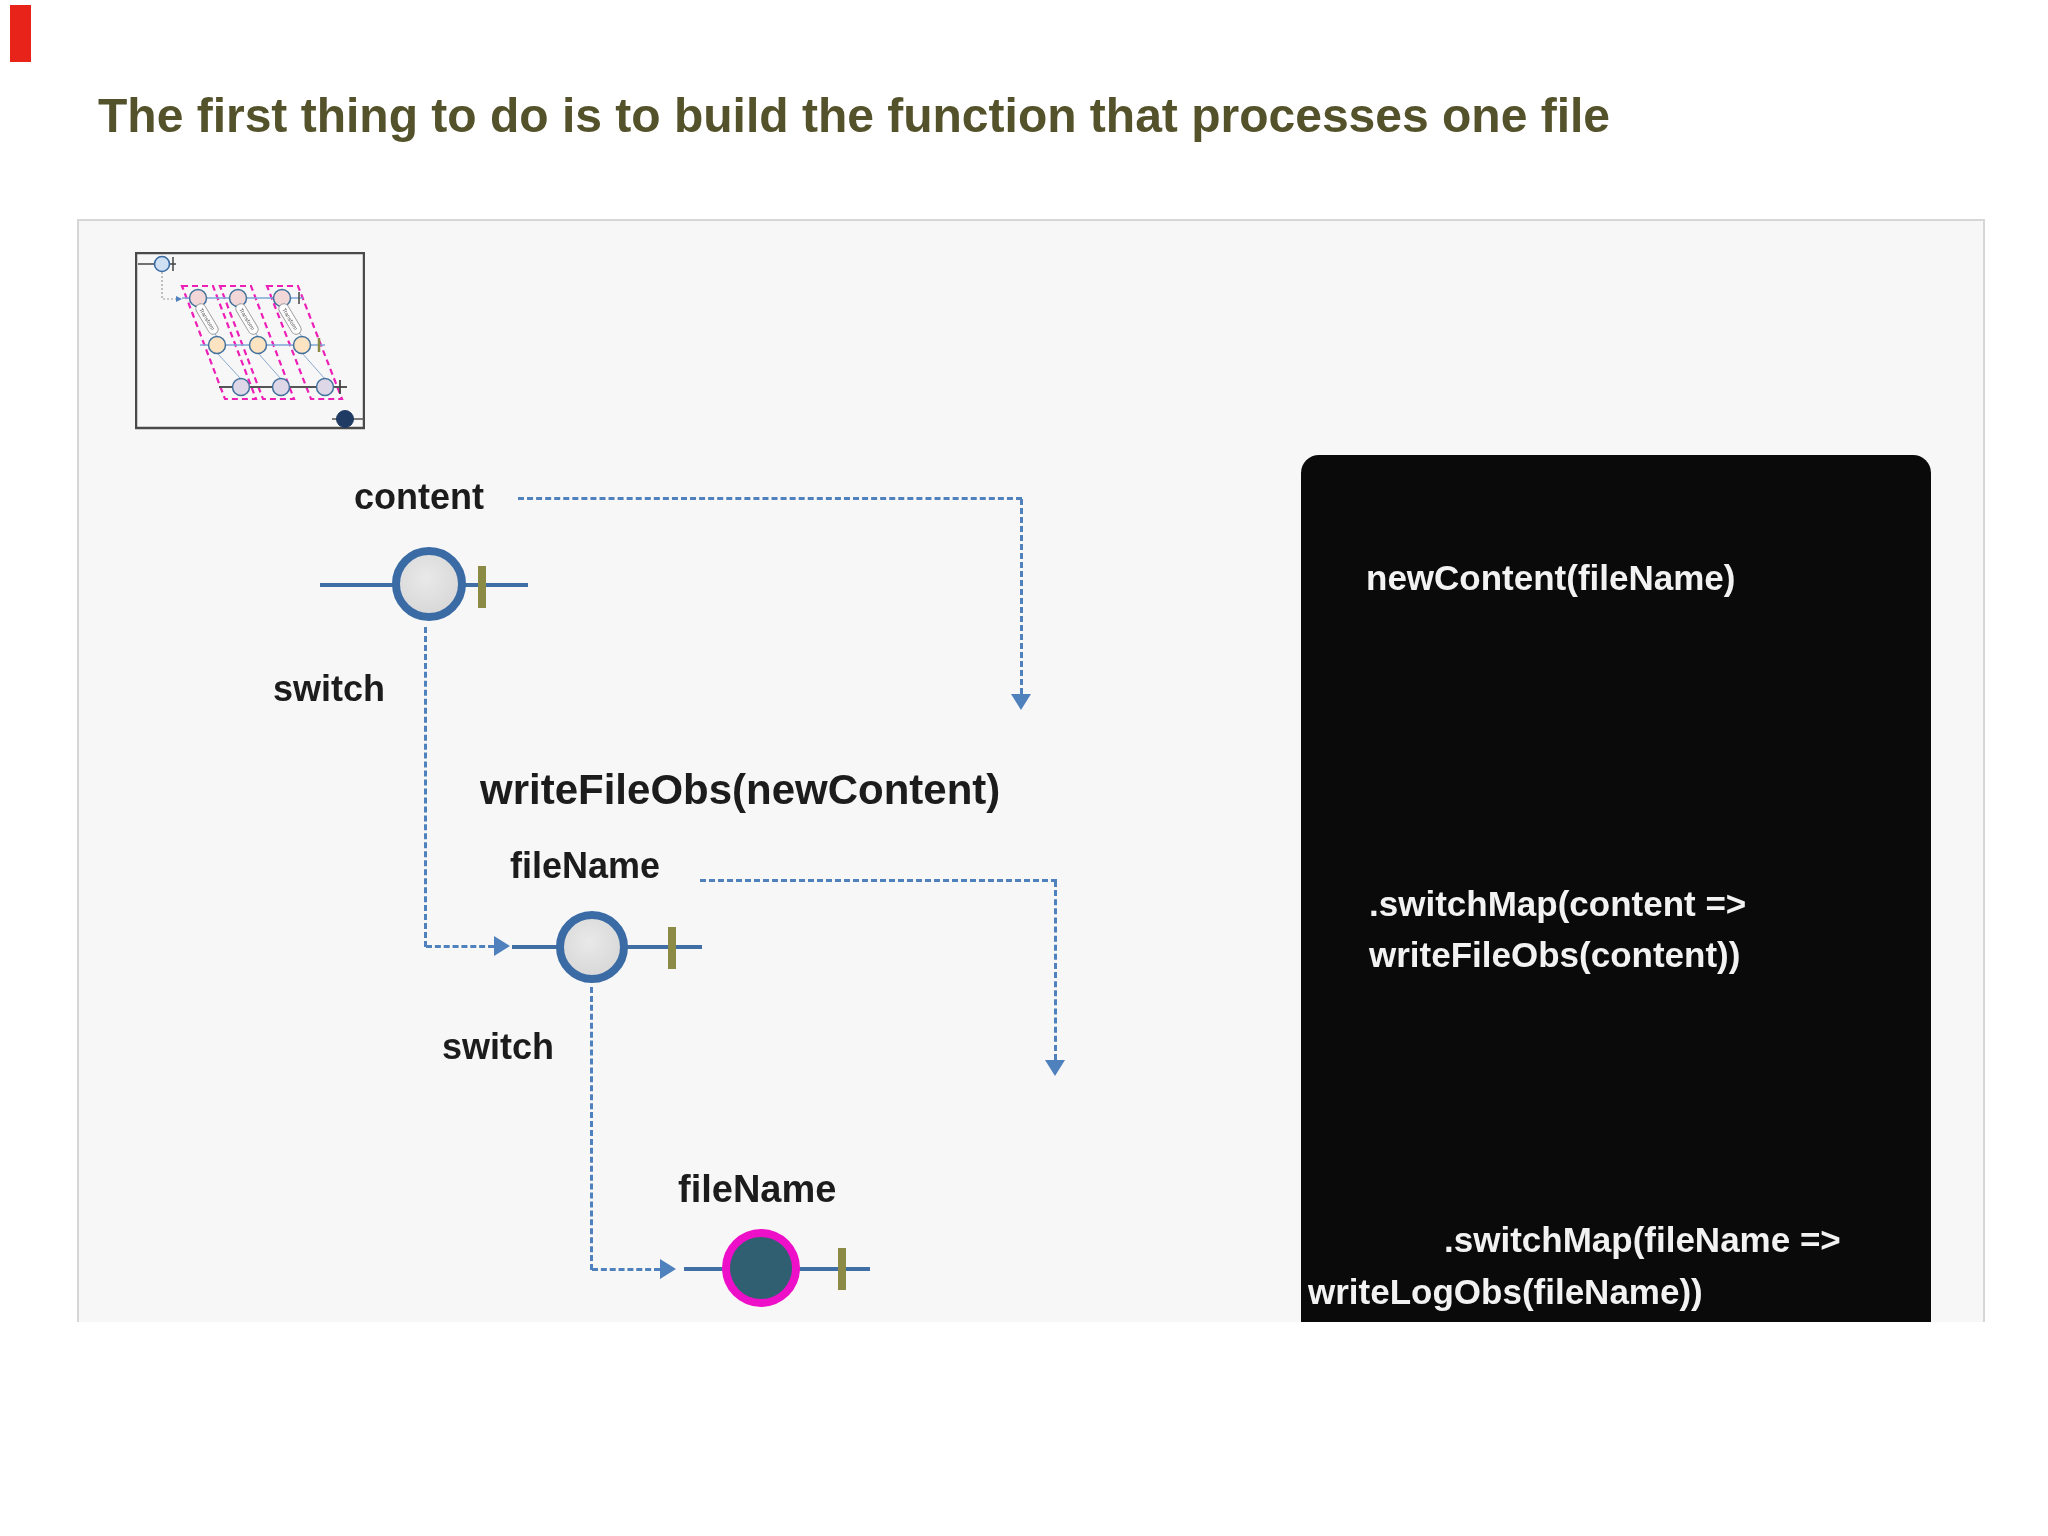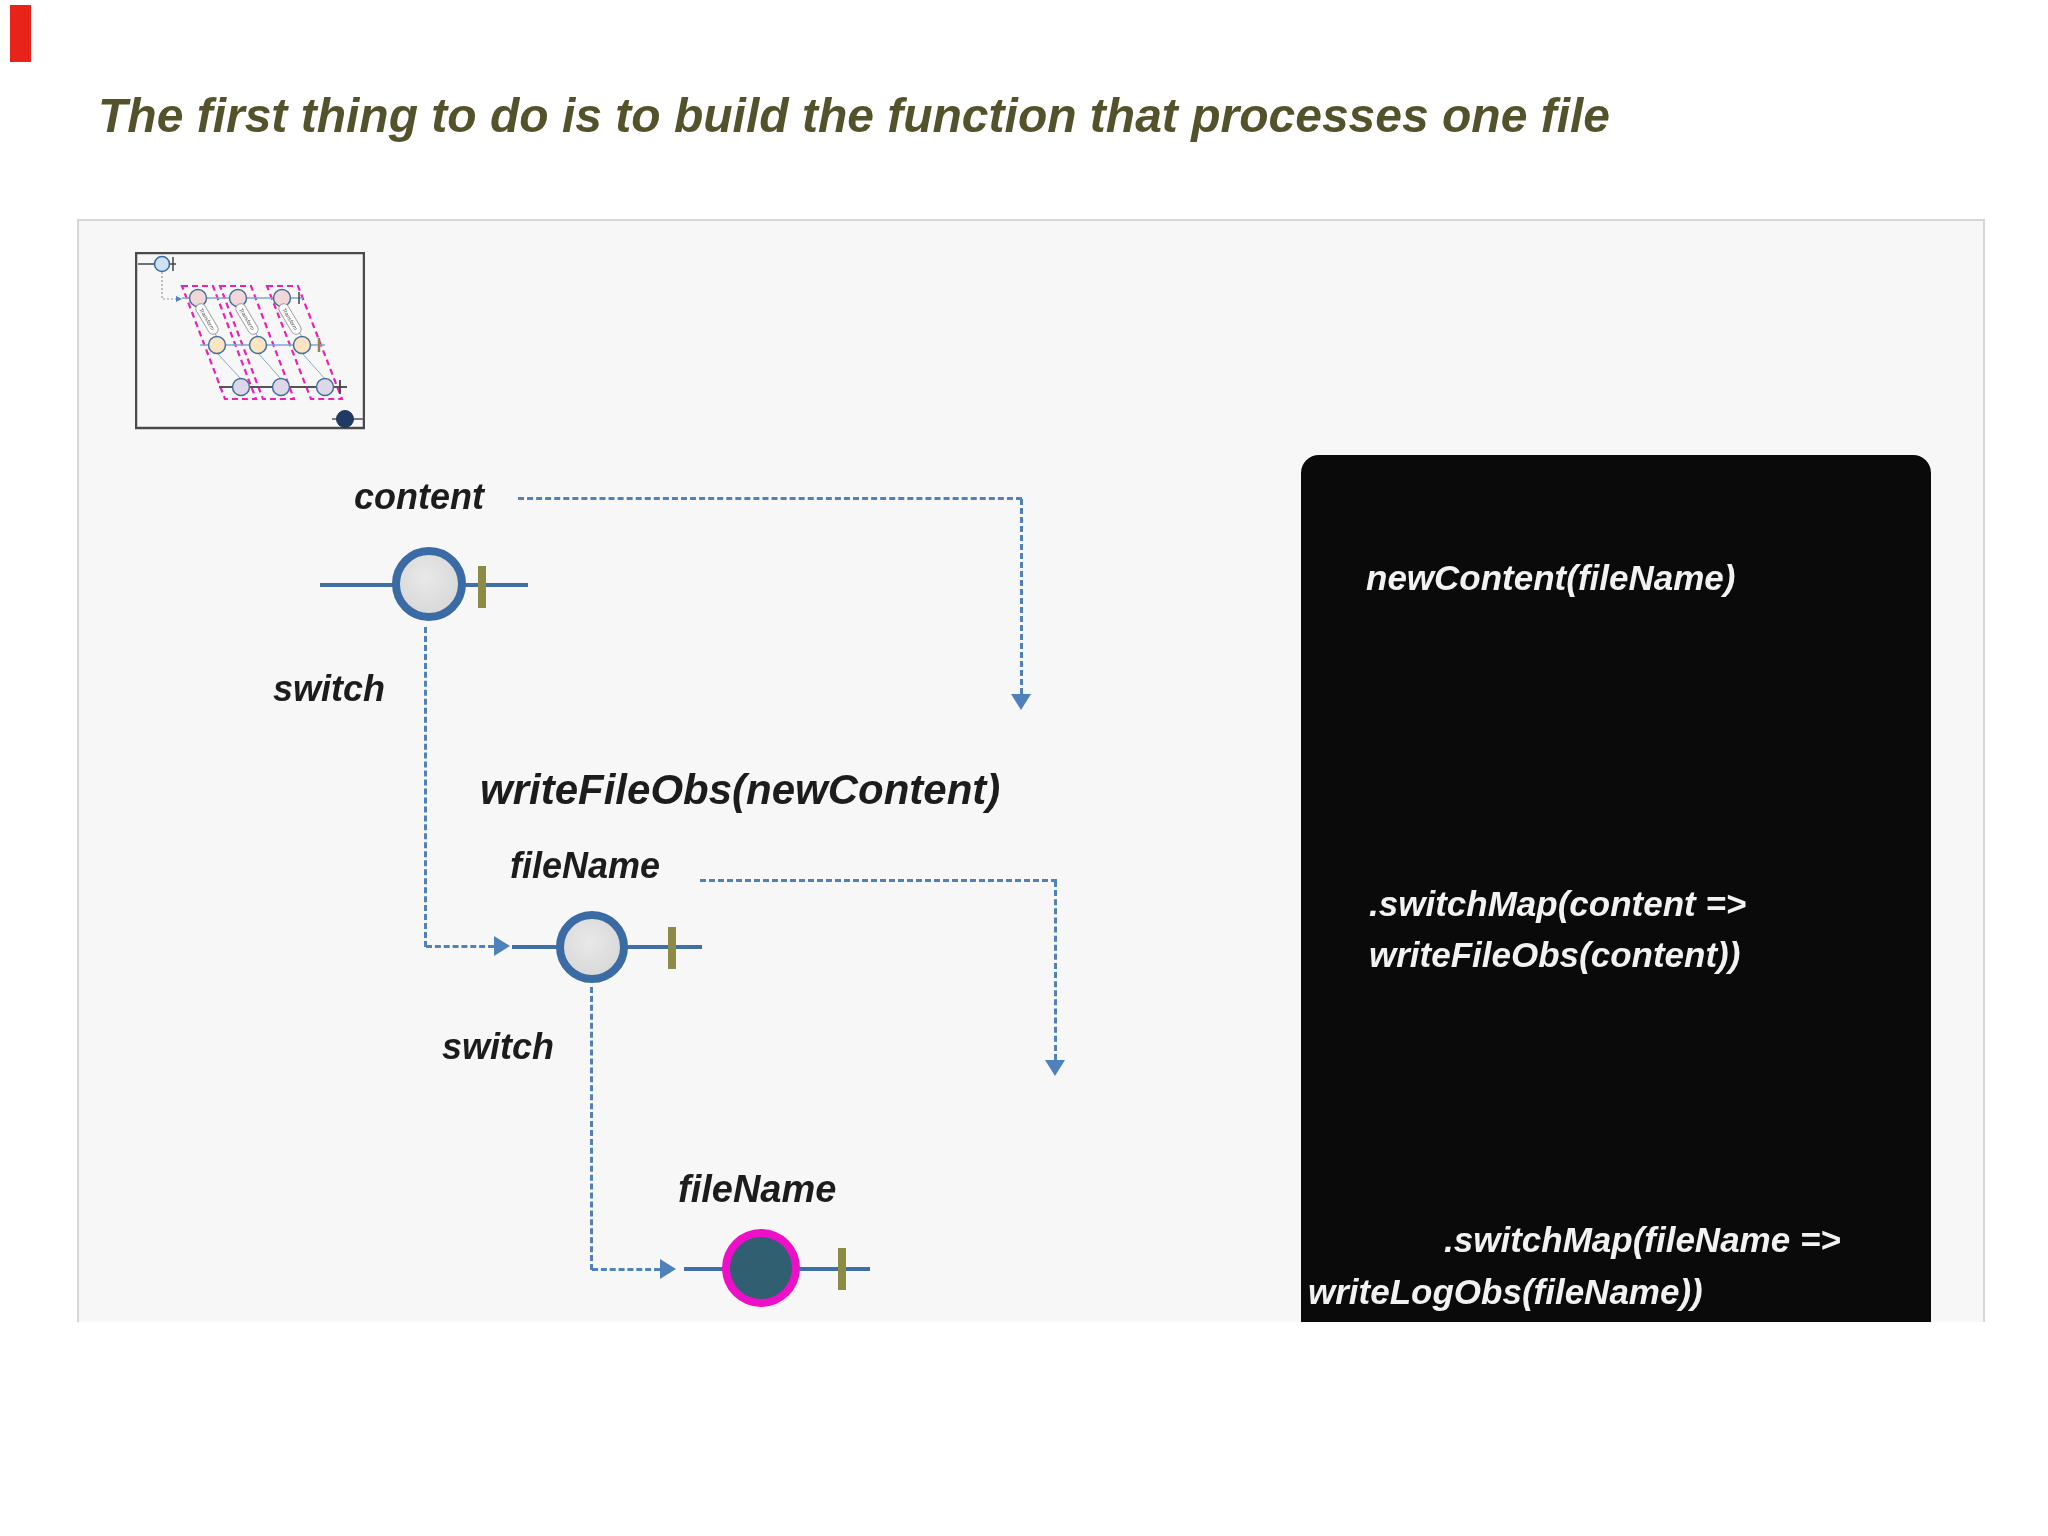--- a/index.html
+++ b/index.html
@@ -1,19 +1,18 @@
 <!DOCTYPE html>
 <html><head>
 <meta charset="utf-8">
 <style>
   html,body{margin:0;padding:0;background:#ffffff;}
   .slide{
     position:relative;width:2048px;height:1322px;background:#ffffff;overflow:hidden;
     font-family:"Liberation Sans", sans-serif;
-    font-style:italic;
   }
   .red-flag{position:absolute;left:10px;top:5px;width:21px;height:57px;background:#e8231a;}
   .title{
     position:absolute;left:98px;top:88px;width:1850px;
     font-size:48px;font-weight:bold;color:#54522b;letter-spacing:0px;
   }
   .panel{
     position:absolute;left:77px;top:219px;width:1908px;height:1171px;
     background:#f7f7f8;border:2px solid #d6d6d6;box-sizing:border-box;
   }

